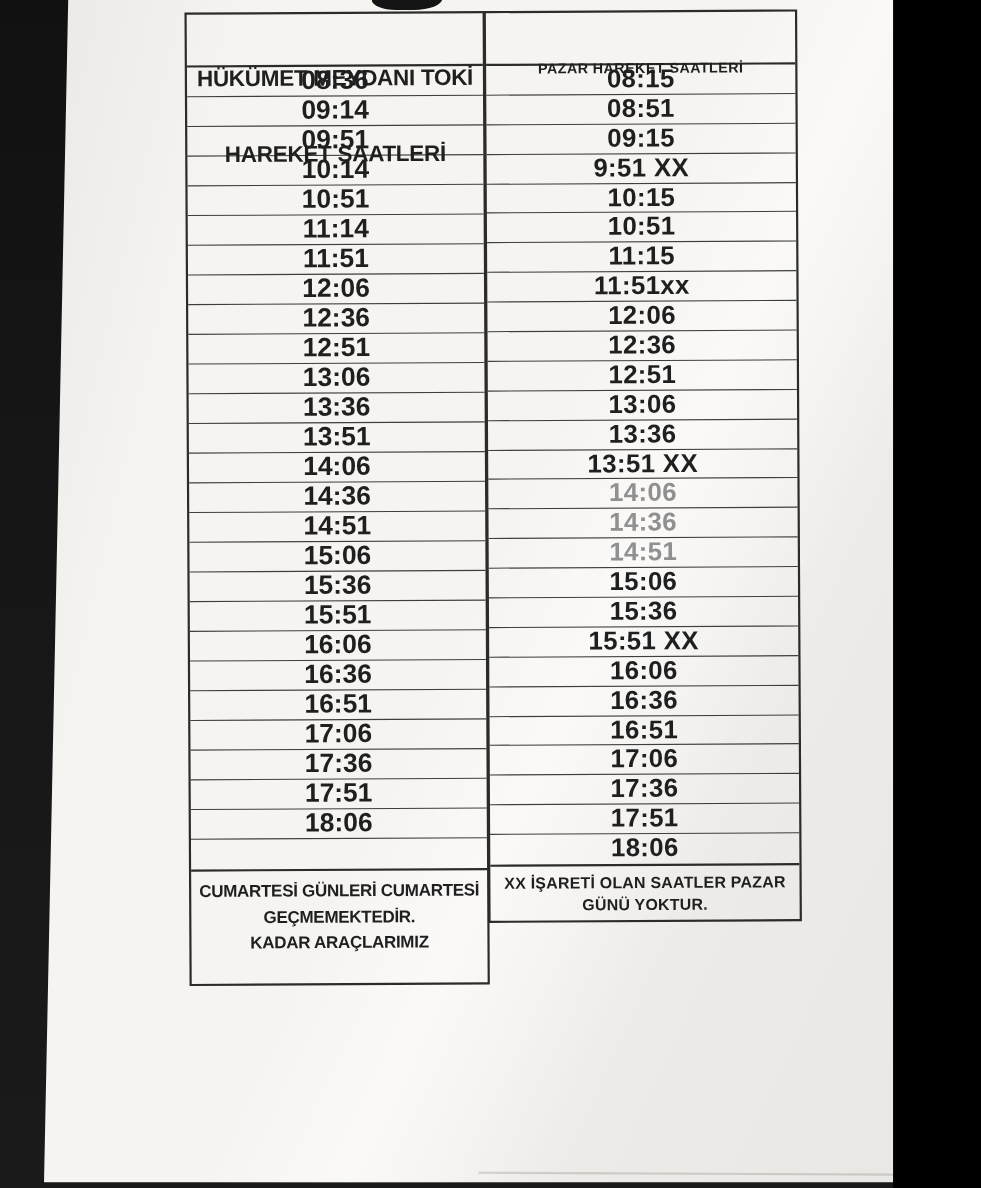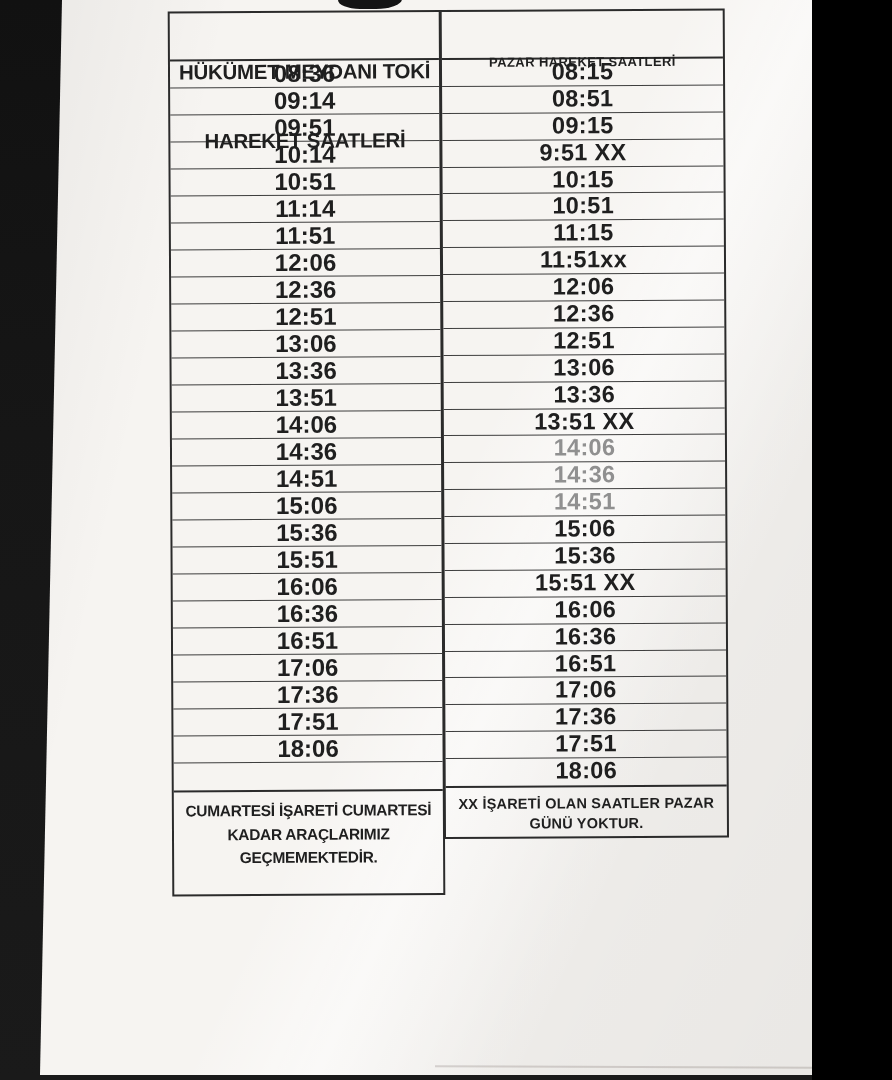--- a/index.html
+++ b/index.html
@@ -92,23 +92,23 @@
             <div class="cell cellL">16:06</div>
             <div class="cell cellL">16:36</div>
             <div class="cell cellL">16:51</div>
             <div class="cell cellL">17:06</div>
             <div class="cell cellL">17:36</div>
             <div class="cell cellL">17:51</div>
             <div class="cell cellL">18:06</div>
             <div class="cell cellL"></div>
           </div>
         <div class="note noteL">
-          <div>CUMARTESİ İŞARETİ CUMARTESİ</div>
+          <div>CUMARTESİ GÜNLERİ CUMARTESİ</div>
+          <div>GEÇMEMEKTEDİR.</div>
           <div>KADAR ARAÇLARIMIZ</div>
-          <div>GEÇMEMEKTEDİR.</div>
         </div>
       </div>
 
       <div class="col colR">
         <div class="hdr hdrR">
           <div>PAZAR HAREKET SAATLERİ</div>
         </div>
         <div class="rows">
 
         <div class="cell cellR">08:15</div>

